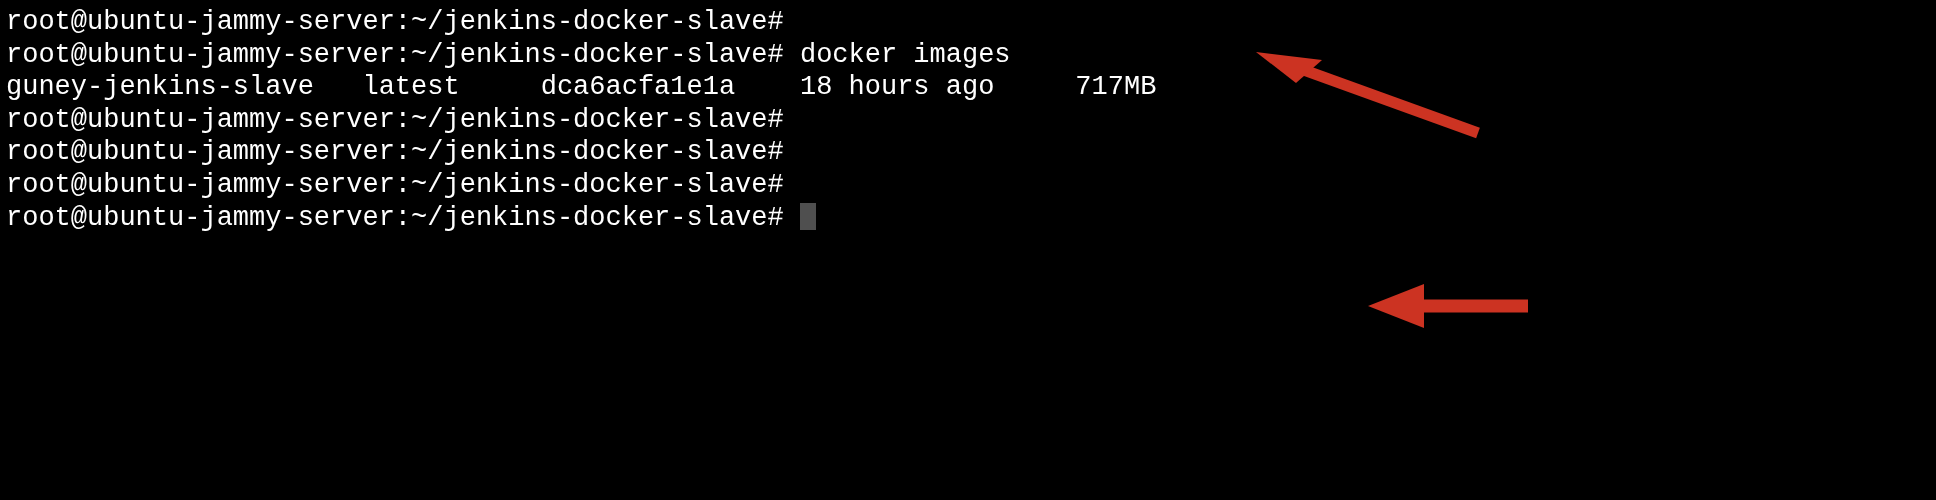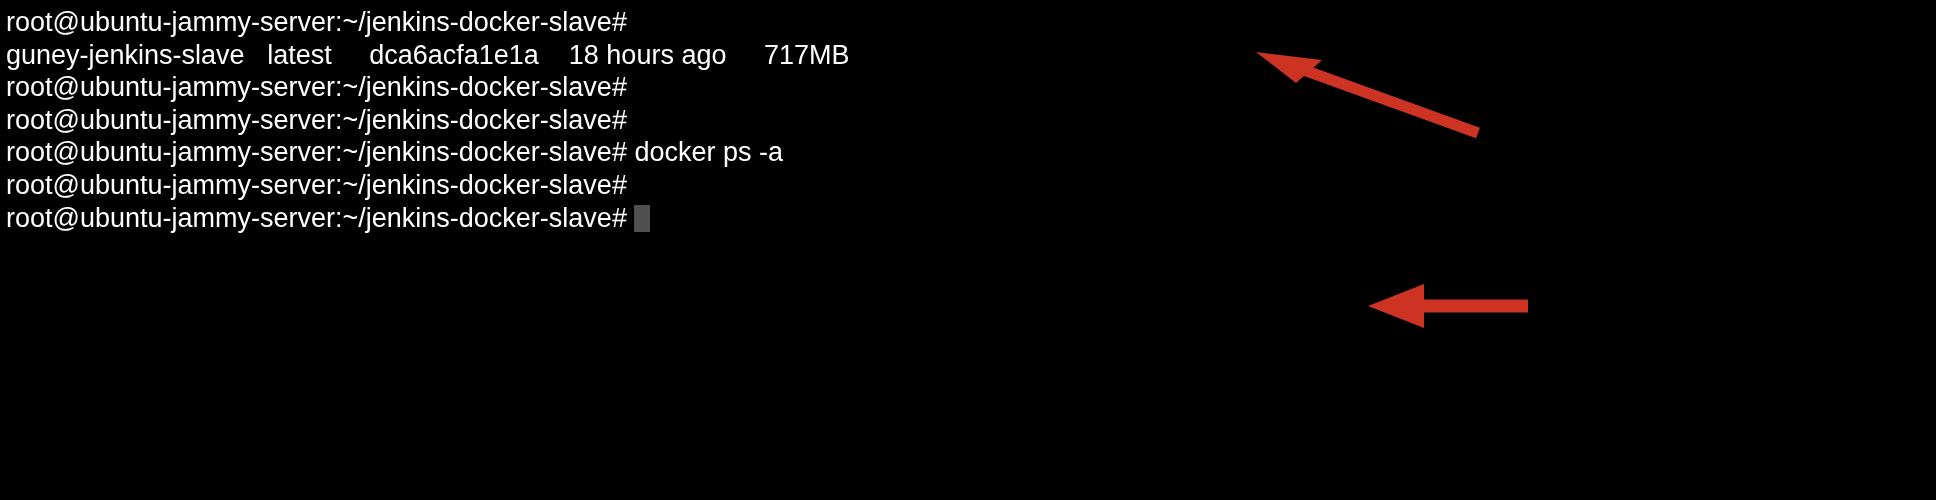--- a/index.html
+++ b/index.html
@@ -15,21 +15,21 @@
     overflow: hidden;
   }
   #terminal {
     position: absolute;
     left: 0;
     top: 0;
     width: 1936px;
     height: 500px;
     padding: 6px 8px 0 6px;
     box-sizing: border-box;
-    font-family: Liberation Sans, sans-serif;
+    font-family: Liberation Mono, monospace;
     font-size: 27px;
     line-height: 32.6px;
     color: #ffffff;
     letter-spacing: 0px;
   }
   .line {
     white-space: pre;
     height: 32.6px;
     display: block;
   }
@@ -49,24 +49,24 @@
     pointer-events: none;
   }
 </style>
 </head>
 <body>
 
 <div id="screen">
 
   <div id="terminal">
     <span class="line">root@ubuntu-jammy-server:~/jenkins-docker-slave#</span>
+    <span class="line">root@ubuntu-jammy-server:~/jenkins-docker-slave# docker images</span>
     <span class="line">guney-jenkins-slave   latest     dca6acfa1e1a    18 hours ago     717MB</span>
     <span class="line">root@ubuntu-jammy-server:~/jenkins-docker-slave#</span>
     <span class="line">root@ubuntu-jammy-server:~/jenkins-docker-slave#</span>
-    <span class="line">root@ubuntu-jammy-server:~/jenkins-docker-slave# docker ps -a</span>
     <span class="line">root@ubuntu-jammy-server:~/jenkins-docker-slave#</span>
     <span class="line"><span>root@ubuntu-jammy-server:~/jenkins-docker-slave# </span><span class="cursor"></span></span>
   </div>
 
   <svg class="arrow-layer" width="1936" height="500" viewBox="0 0 1936 500">
     <g>
       <line x1="1478" y1="133" x2="1290" y2="65" stroke="#cc3322" stroke-width="11" stroke-linecap="butt"></line>
       <polygon points="1256,52 1322,60 1296,83" fill="#cc3322"></polygon>
     </g>
     <g>

